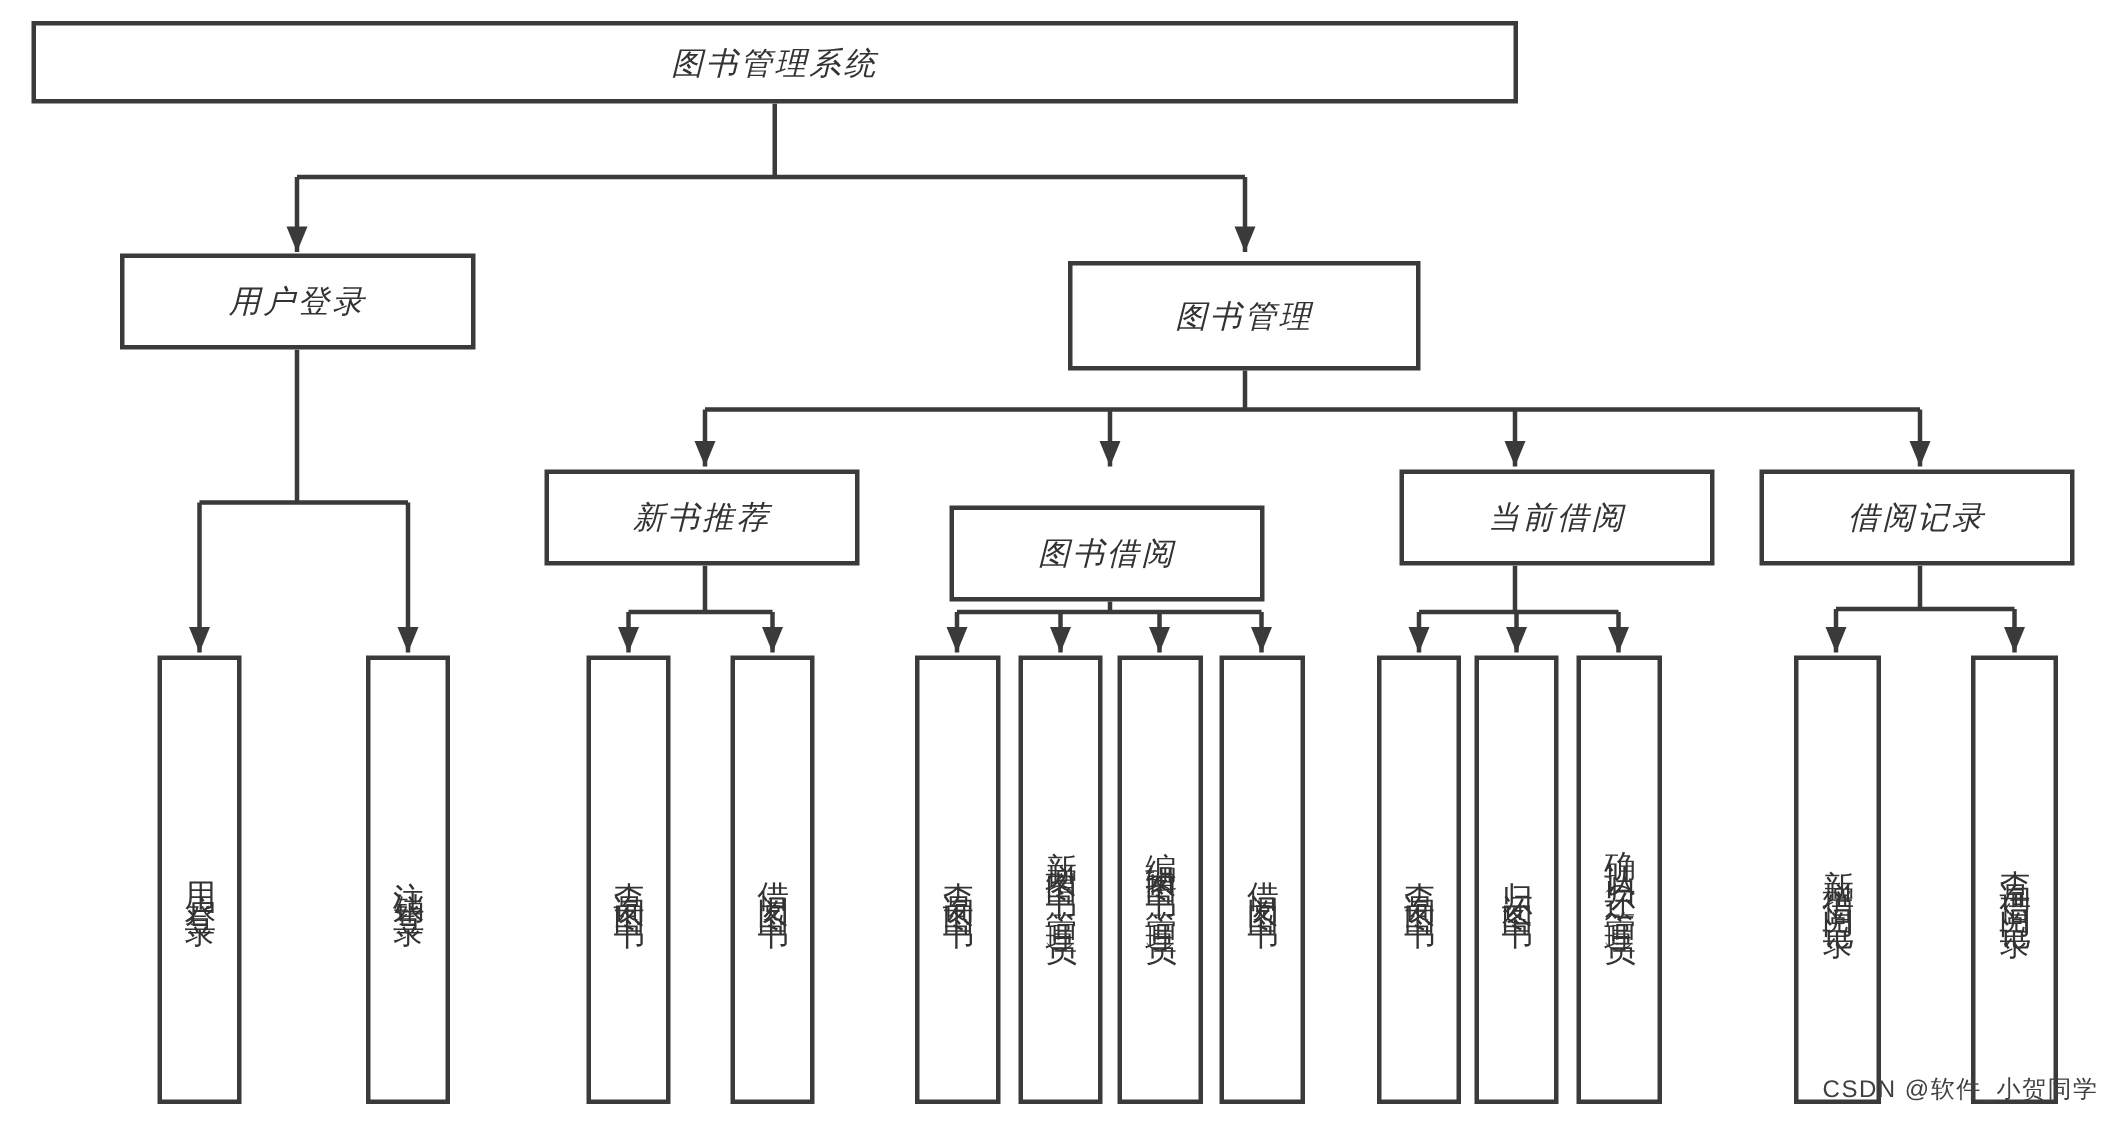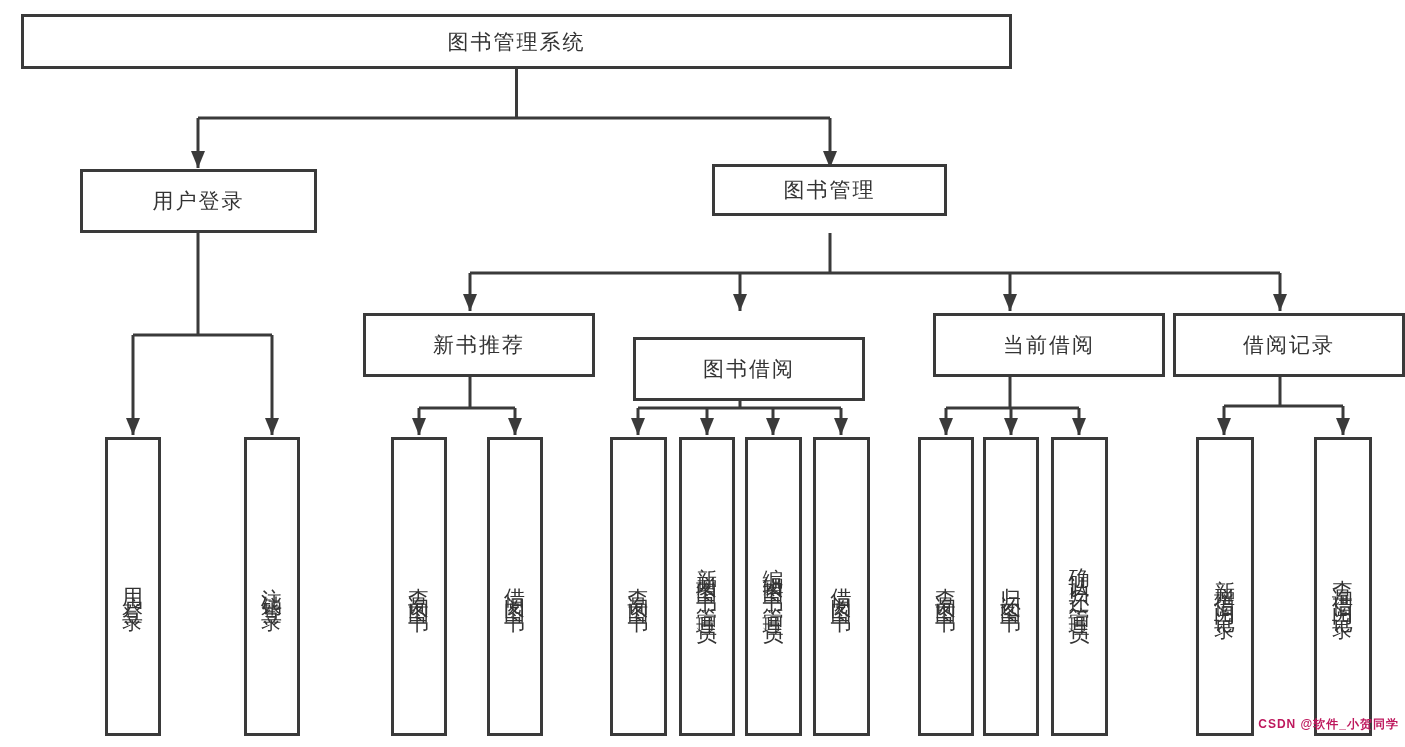--- a/index.html
+++ b/index.html
@@ -19,35 +19,36 @@
     display:flex;
     align-items:center;
     justify-content:center;
     color:#333333;
     z-index:2;
   }
   .hlabel{
     font-size:21px;
     letter-spacing:2px;
     white-space:nowrap;
+    font-style:italic;
   }
   .vlabel{
     writing-mode:vertical-rl;
     text-orientation:mixed;
     font-size:21px;
     letter-spacing:8px;
     line-height:1;
   }
   
   .n-root{left:21px;top:14px;width:991px;height:55px;}
   
   .n-user{left:80px;top:169px;width:237px;height:64px;}
-  .n-mgmt{left:712px;top:164px;width:235px;height:52px;}
+  .n-mgmt{left:712px;top:174px;width:235px;height:73px;}
   
-  .lv3{top:313px;width:232px;height:64px;justify-content:center;}
+  .lv3{top:313px;width:210px;height:64px;justify-content:center;}
   .n-newrec{left:363px;}
   .n-borrow{left:633px;margin-top:24px;}
   .n-current{left:933px;}
   .n-records{left:1173px;}
   
   .leaf{top:437px;width:56px;height:299px;}
   .f-login{left:105px;}
   .f-logout{left:244px;}
   .f-q1{left:391px;}
   .f-b1{left:487px;}
@@ -56,26 +57,25 @@
   .f-edit{left:745px;width:57px;}
   .f-b2{left:813px;width:57px;}
   .f-q3{left:918px;}
   .f-ret{left:983px;}
   .f-conf{left:1051px;width:57px;}
   .f-addrec{left:1196px;width:58px;}
   .f-qrec{left:1314px;width:58px;}
   .watermark{
     position:absolute;
     right:6px;top:716px;
-    font-size:12px;
+    font-size:16px;
     letter-spacing:1px;
-    color:#be185d;
+    color:#404040;
     z-index:3;
     white-space:nowrap;
-    font-weight:bold;
   }
 </style>
 </head>
 <body>
 
 <div class="canvas">
 
   <svg class="wires" width="1405" height="747" viewBox="0 0 1405 747">
     <defs>
       <marker id="arw" orient="auto" markerUnits="userSpaceOnUse" markerWidth="20" markerHeight="18" refX="17" refY="0" overflow="visible">

